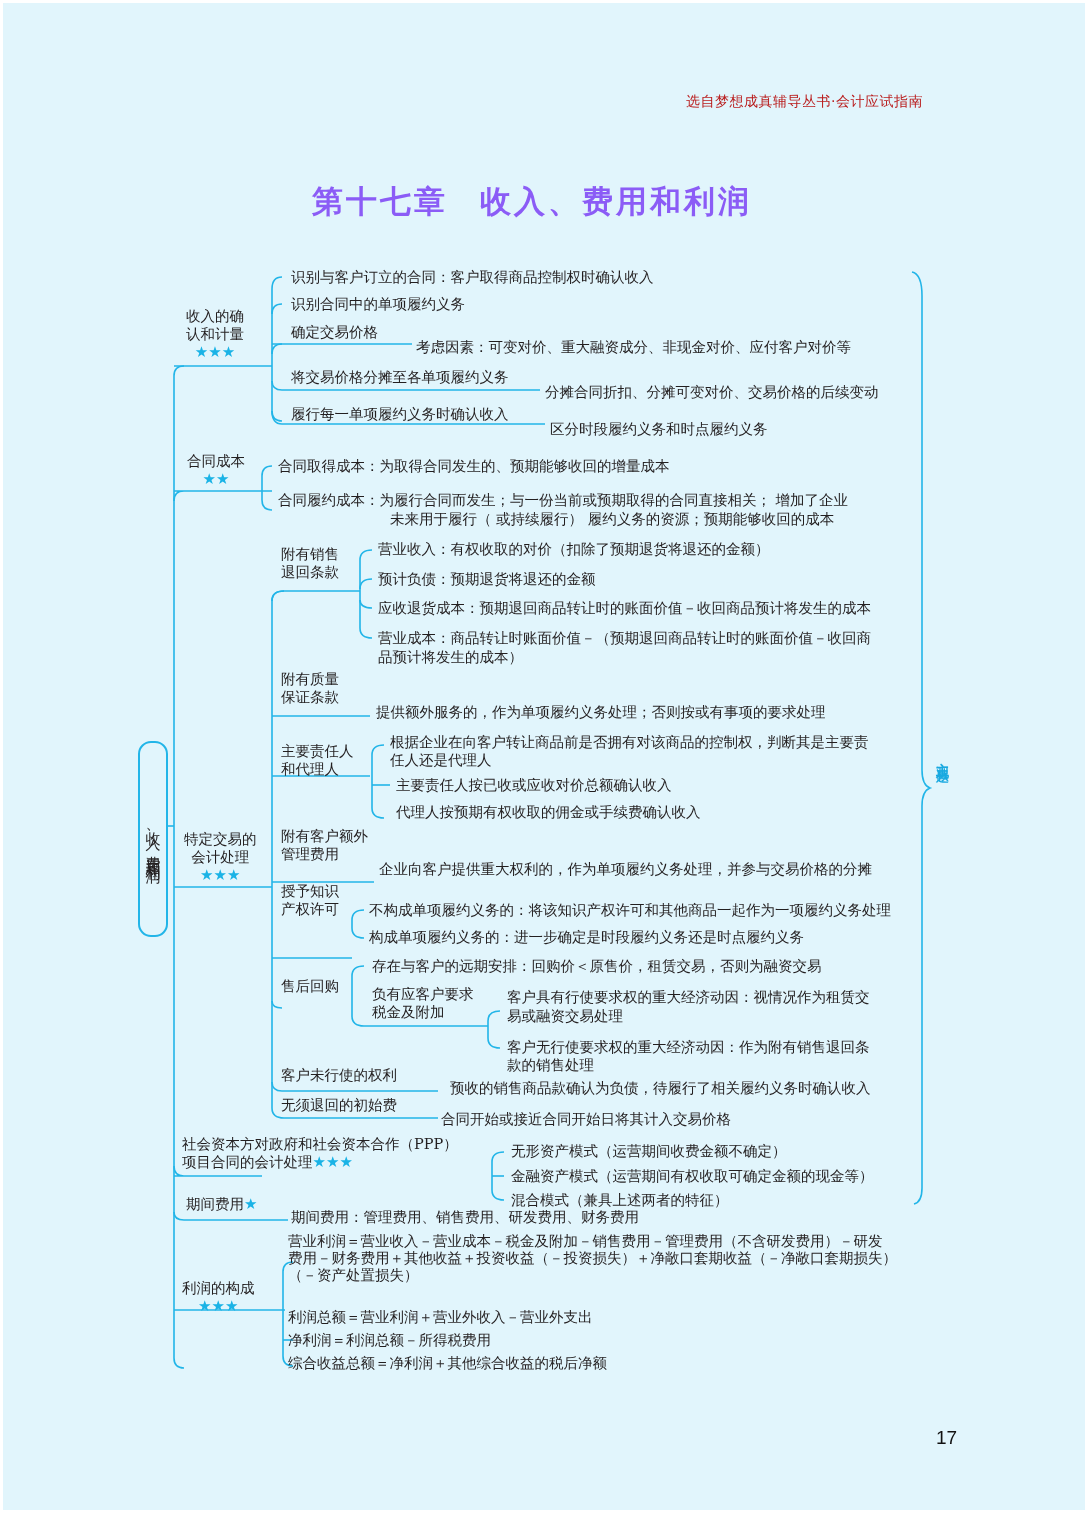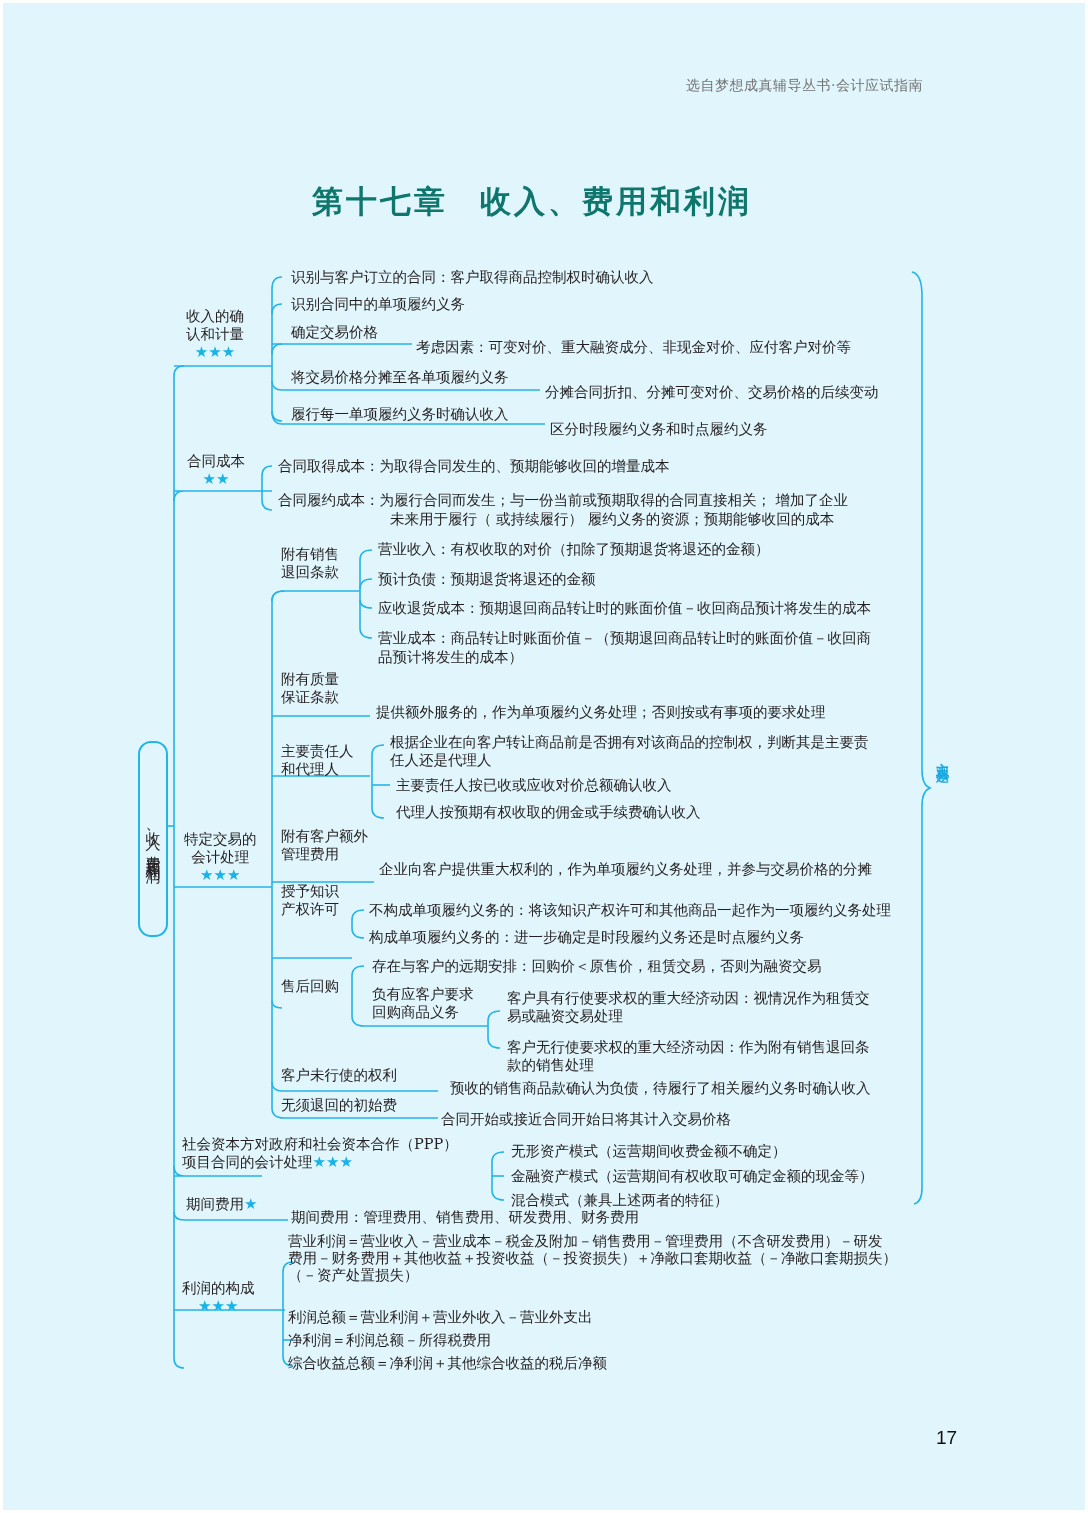--- a/index.html
+++ b/index.html
@@ -8,22 +8,22 @@
     position: relative; overflow: hidden;
     font-family: "DejaVu Serif", "Liberation Serif", serif;
     color: #231f20;
   }
   #page {
     position: absolute; left: 3px; top: 3px; width: 1082px; height: 1507px;
     background: #e1f5fc;
   }
   #lines { position: absolute; left: 0; top: 0; width: 1088px; height: 1513px; pointer-events: none; }
   .t { position: absolute; font-size: 14.5px; line-height: 18px; white-space: nowrap; color: #231f20; }
-  .hdr { position: absolute; left: 686px; top: 77px; font-family: "DejaVu Sans", "Liberation Sans", sans-serif; font-size: 14px; color: #737373; letter-spacing: 0.5px; }
-  .title { position: absolute; left: 312px; top: 181px; font-family: "DejaVu Sans", "Liberation Sans", sans-serif; font-size: 31px; font-weight: bold; letter-spacing: 3px; color: #0f766e; }
+  .hdr { position: absolute; left: 686px; top: 93px; font-family: "DejaVu Sans", "Liberation Sans", sans-serif; font-size: 14px; color: #b91c1c; letter-spacing: 0.5px; }
+  .title { position: absolute; left: 312px; top: 181px; font-family: "DejaVu Sans", "Liberation Sans", sans-serif; font-size: 31px; font-weight: bold; letter-spacing: 3px; color: #8b5cf6; }
   .title .gap { display: inline-block; width: 32px; }
   .stars { color: #1ab3e6; font-family: "DejaVu Sans", sans-serif; font-size: 15px; letter-spacing: 0px; }
   .root {
     position: absolute; left: 138px; top: 741px; width: 26px; height: 192px;
     border: 2px solid #22b5e8; border-radius: 13px; background: #e1f5fc;
     display: flex; align-items: center; justify-content: center;
   }
   .root span { writing-mode: vertical-rl; font-size: 15px; letter-spacing: 3px; line-height: 18px; }
   .side-label {
     position: absolute; left: 933px; top: 752px; width: 18px;
@@ -163,23 +163,23 @@
   <div>授予知识</div>
   <div>产权许可</div>
 </div>
 <div class="t" style="left:369px;top:901px;">不构成单项履约义务的：将该知识产权许可和其他商品一起作为一项履约义务处理</div>
 <div class="t" style="left:369px;top:928px;">构成单项履约义务的：进一步确定是时段履约义务还是时点履约义务</div>
 
 <div class="t" style="left:281px;top:977px;">售后回购</div>
 <div class="t" style="left:372px;top:957px;">存在与客户的远期安排：回购价＜原售价，租赁交易，否则为融资交易</div>
 <div class="t" style="left:372px;top:985px;">
   <div>负有应客户要求</div>
-  <div>回购商品义务</div>
-</div>
-<div class="t" style="left:507px;top:989px;">客户具有行使要求权的重大经济动因：视情况作为租赁交</div>
+  <div>税金及附加</div>
+</div>
+<div class="t" style="left:507px;top:989px;font-family:Liberation Mono, monospace;">客户具有行使要求权的重大经济动因：视情况作为租赁交</div>
 <div class="t" style="left:507px;top:1007px;">易或融资交易处理</div>
 <div class="t" style="left:507px;top:1038px;">客户无行使要求权的重大经济动因：作为附有销售退回条</div>
 <div class="t" style="left:507px;top:1056px;">款的销售处理</div>
 
 <div class="t" style="left:281px;top:1066px;">客户未行使的权利</div>
 <div class="t" style="left:450px;top:1079px;">预收的销售商品款确认为负债，待履行了相关履约义务时确认收入</div>
 
 <div class="t" style="left:281px;top:1096px;">无须退回的初始费</div>
 <div class="t" style="left:441px;top:1110px;">合同开始或接近合同开始日将其计入交易价格</div>
 

